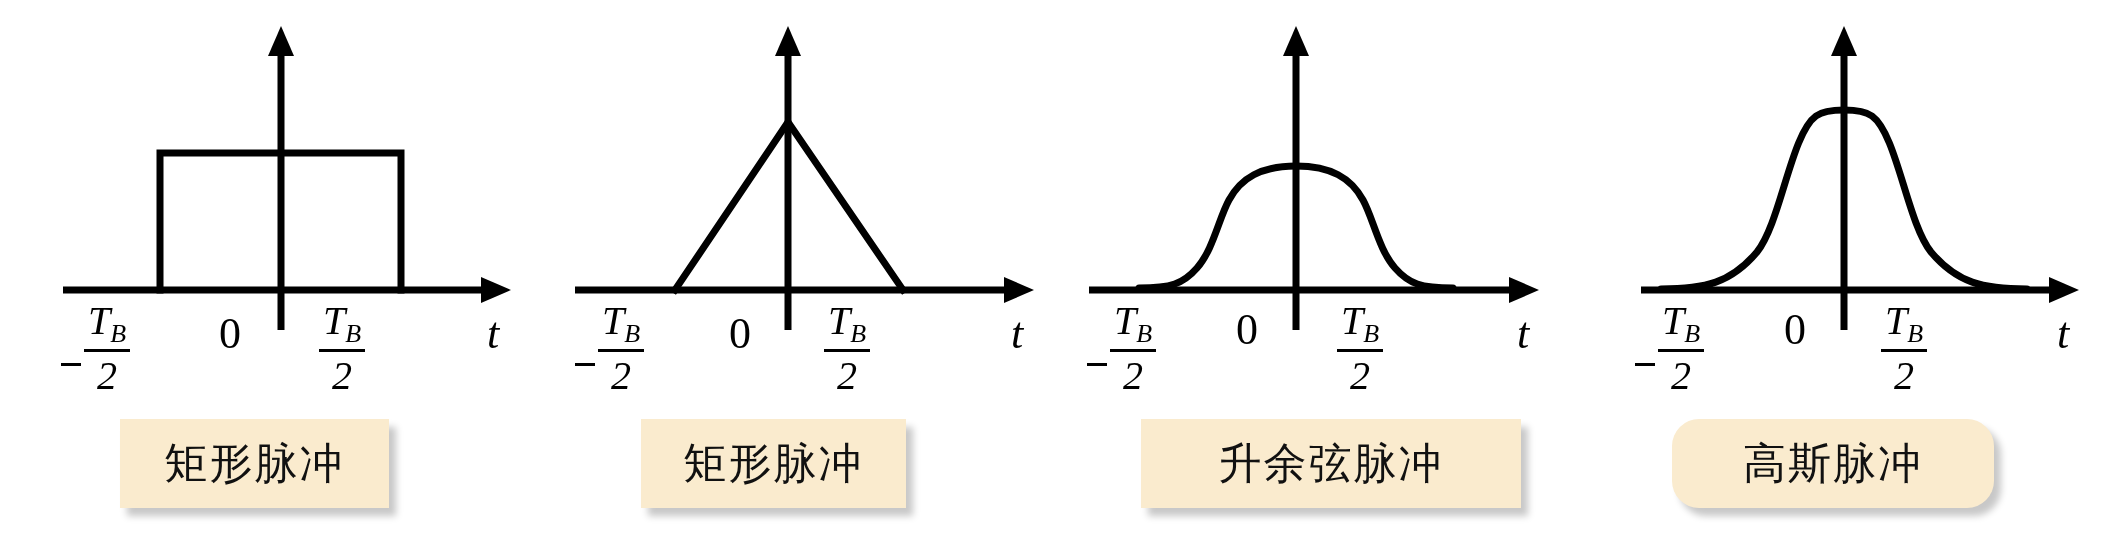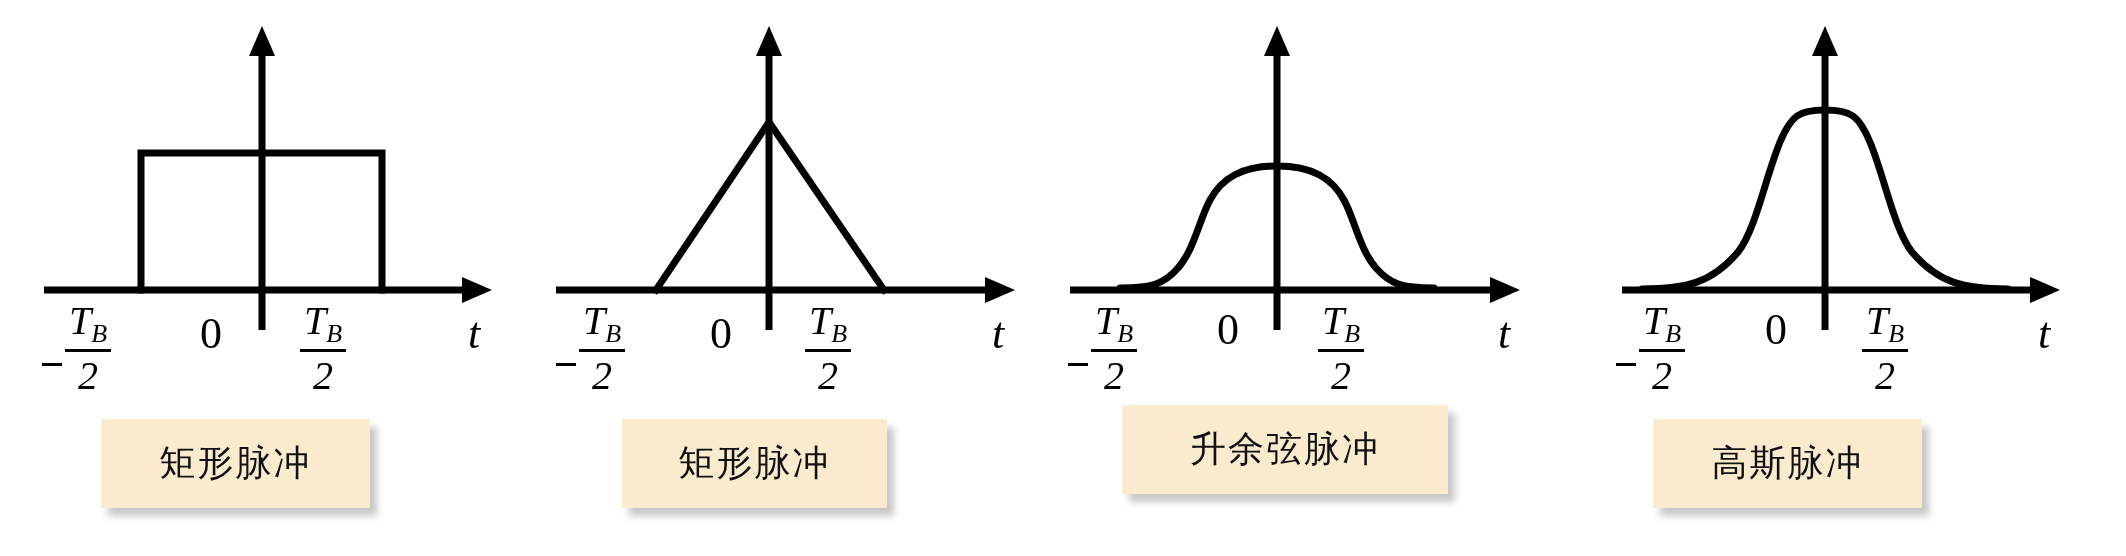--- a/index.html
+++ b/index.html
@@ -18,20 +18,21 @@
     position: relative;
     width: 2126px;
     height: 556px;
     background: #ffffff;
   }
   .panel {
     position: absolute;
     top: 0;
     width: 530px;
     height: 556px;
+    margin-left: 19px;
   }
   .panel-svg {
     position: absolute;
     left: 0;
     top: 0;
     display: block;
   }
 
   
   .tick {
@@ -89,21 +90,21 @@
   
   .caption {
     position: absolute;
     background: #faebce;
     color: #111111;
     box-sizing: border-box;
     display: flex;
     align-items: center;
     justify-content: center;
     font-family: "Liberation Serif", "DejaVu Serif", serif;
-    font-size: 36px;
+    font-size: 43px;
     letter-spacing: 2px;
     height: 89px;
     box-shadow: 7px 8px 7px rgba(0, 0, 0, 0.22);
     white-space: nowrap;
   }
 </style>
 </head>
 <body>
 
 <div id="figure">
@@ -191,21 +192,21 @@
     </div>
 
     <div class="tick zero-label" style="left:157px; top:308px;">0</div>
 
     <div class="tick" style="left:258px; top:300px;">
       <span class="frac"><span class="num"><span>T</span><span class="sub">B</span></span><span class="den">2</span></span>
     </div>
 
     <div class="tick t-label" style="left:438px; top:312px;">t</div>
 
-    <div class="caption" style="left:62px; top:405px; width:326px;">升余弦脉冲</div>
+    <div class="caption" style="left:62px; top:419px; width:380px;">升余弦脉冲</div>
   </div>
 
   <div class="panel" style="left:1590px; width:536px;">
     <svg class="panel-svg" width="536" height="430" viewBox="0 0 536 430">
       <g>
         <line x1="32" y1="290" x2="440" y2="290" stroke="#000" stroke-width="7"></line>
         <polygon points="440,277 470,290 440,303" fill="#000"></polygon>
       </g>
       <g>
         <line x1="235" y1="330" x2="235" y2="46" stroke="#000" stroke-width="7"></line>
@@ -224,16 +225,16 @@
     </div>
 
     <div class="tick zero-label" style="left:175px; top:308px;">0</div>
 
     <div class="tick" style="left:272px; top:300px;">
       <span class="frac"><span class="num"><span>T</span><span class="sub">B</span></span><span class="den">2</span></span>
     </div>
 
     <div class="tick t-label" style="left:448px; top:312px;">t</div>
 
-    <div class="caption" style="left:63px; top:419px; width:269px;">高斯脉冲</div>
+    <div class="caption" style="left:63px; top:419px; width:322px;border-radius:27px;">高斯脉冲</div>
   </div>
 
 </div>
 
 </body></html>

